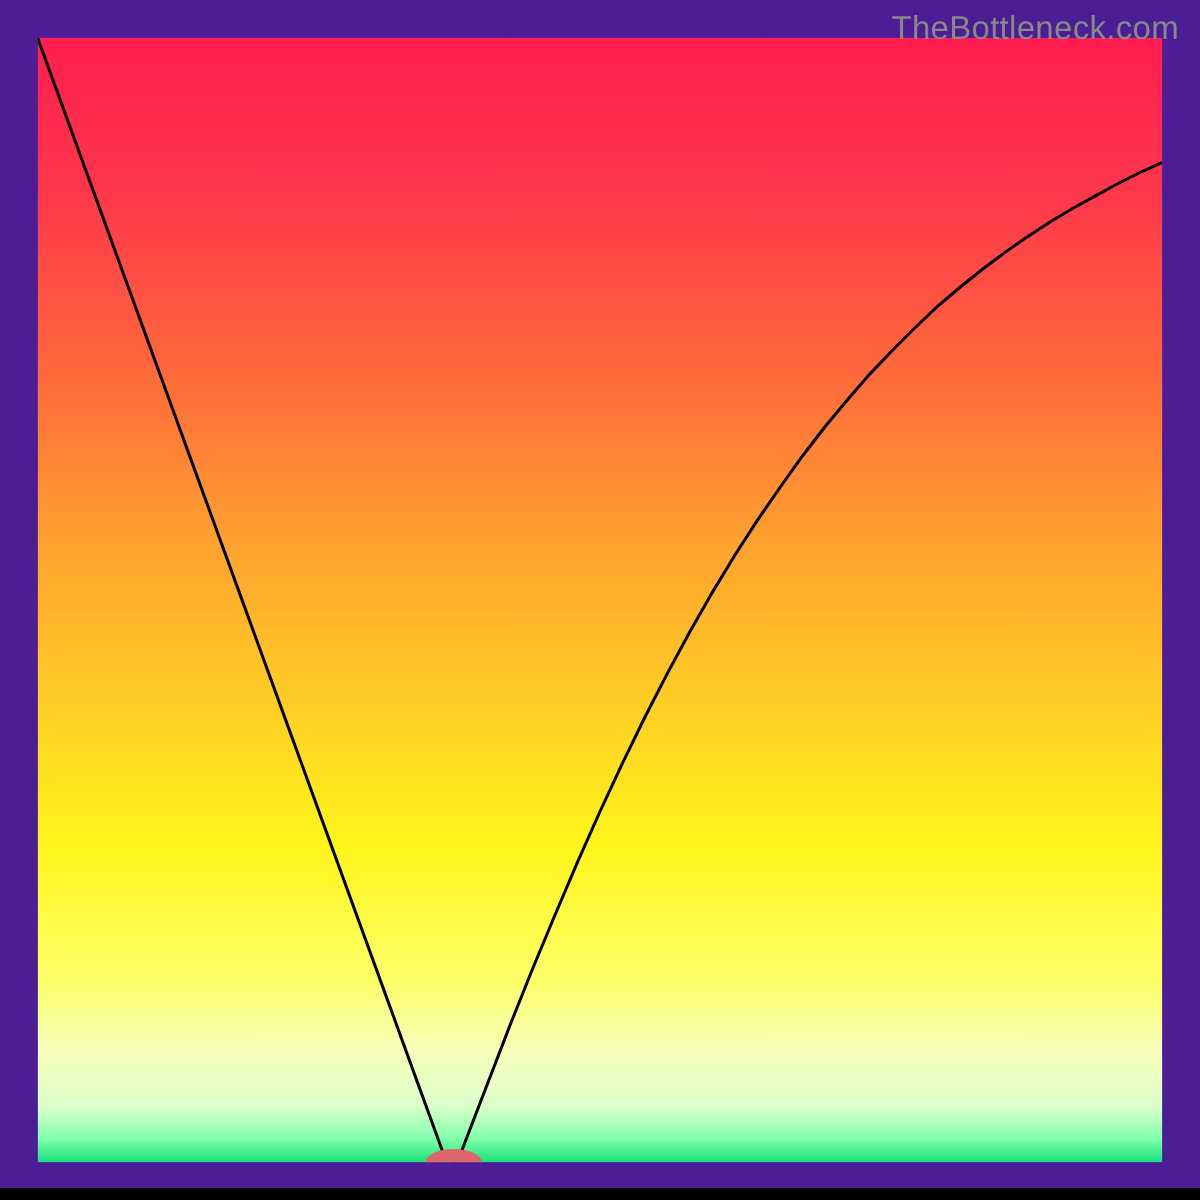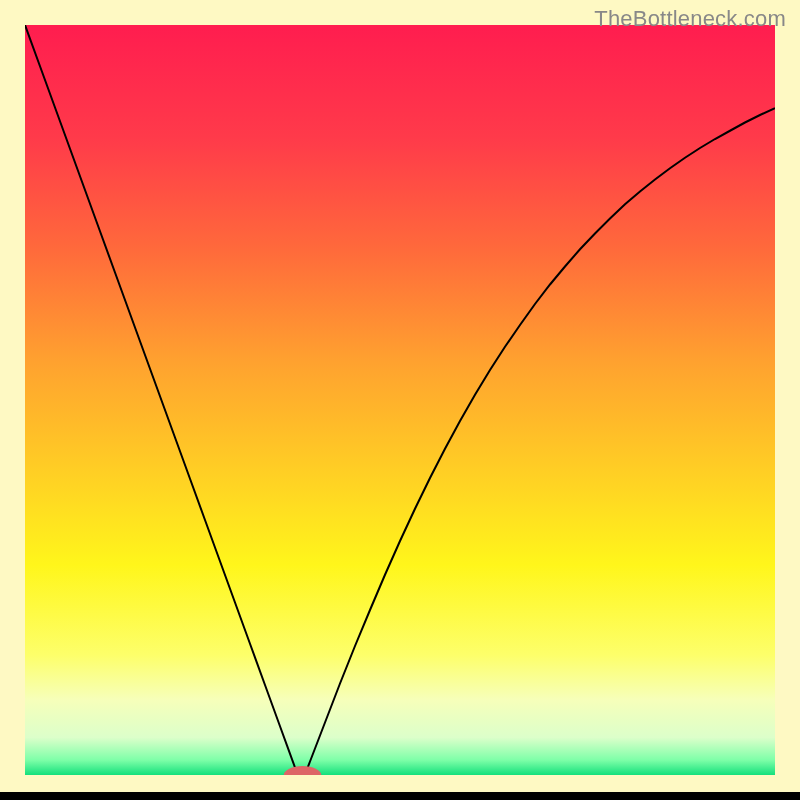--- a/index.html
+++ b/index.html
@@ -8,21 +8,21 @@
     width: 800px;
     height: 800px;
     background: #000;
     overflow: hidden;
     font-family: Arial, Helvetica, sans-serif;
   }
   .outer {
     width: 800px;
     height: 792px;
     position: relative;
-    background: #fef9c3;
+    background: #4c1d95;
   }
   .watermark {
     position: absolute;
     top: 6px;
     right: 14px;
     color: #888;
     font-size: 22px;
     letter-spacing: 0.2px;
     font-family: Arial, sans-serif;
     z-index: 20;

